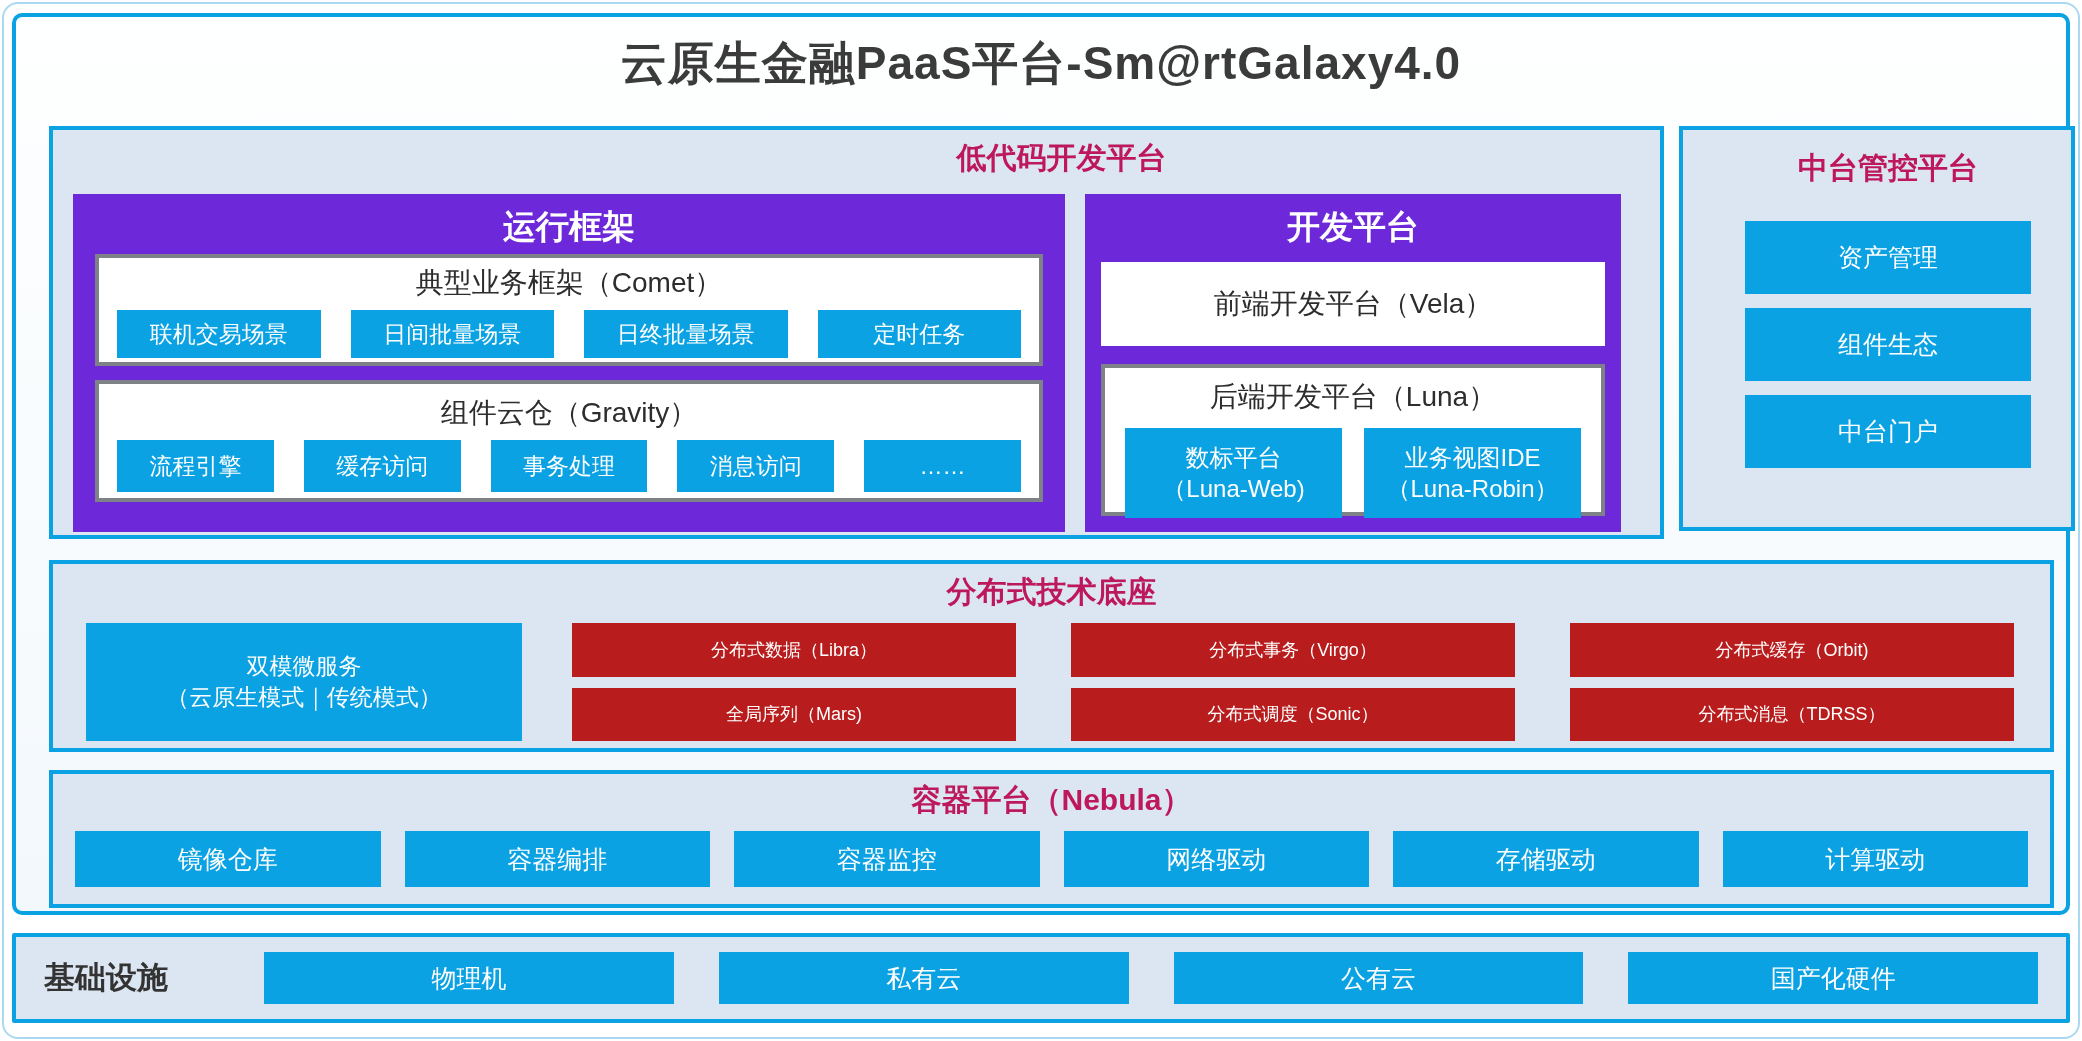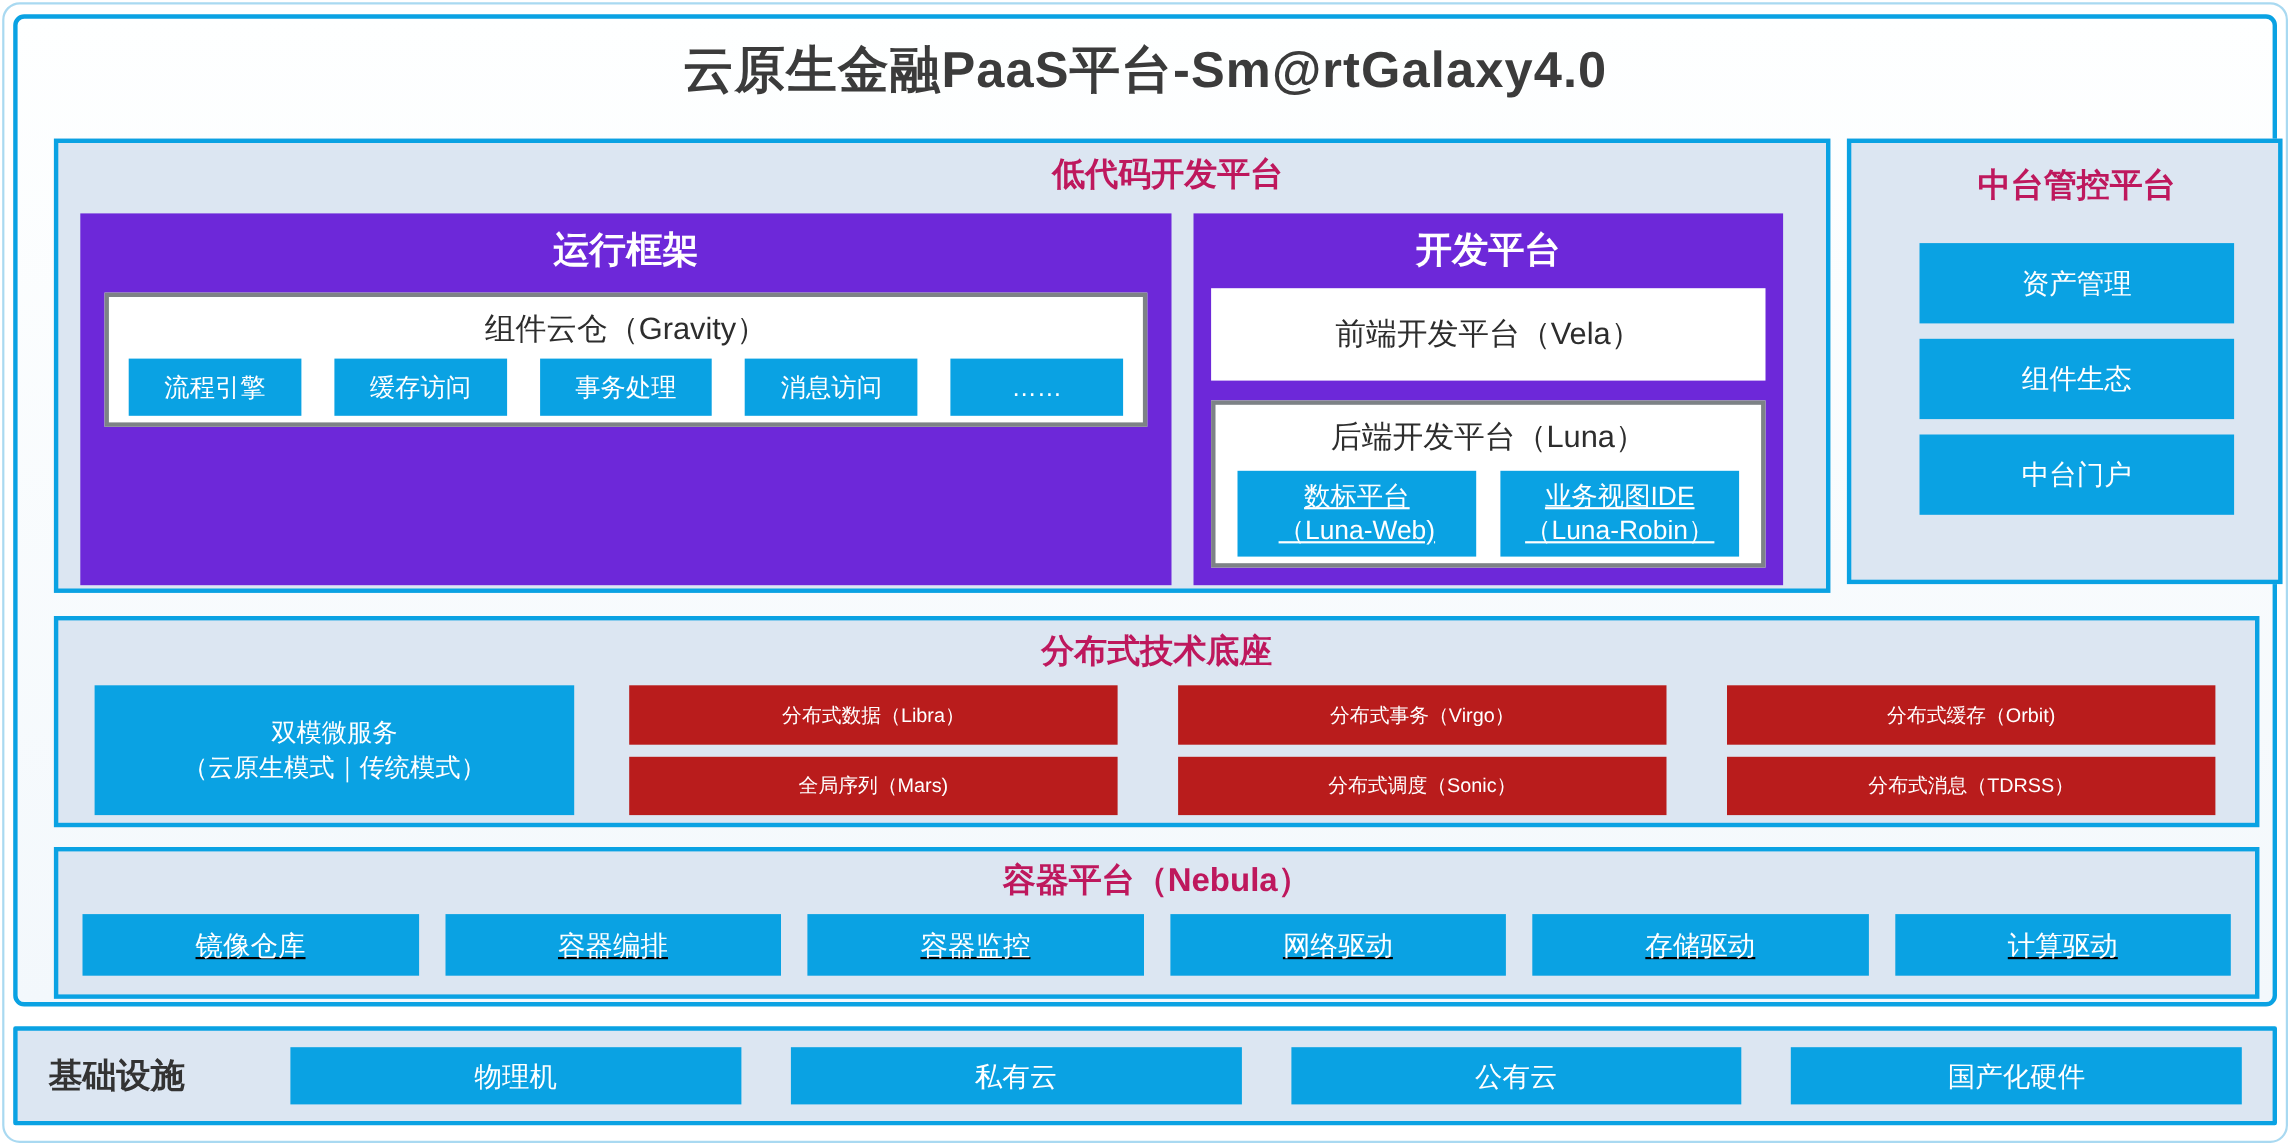--- a/index.html
+++ b/index.html
@@ -38,21 +38,21 @@
   .chip-row { display:flex; margin:8px 18px 0; gap:30px; }
   .chip { flex:1; background:#0AA2E3; color:#ffffff; display:flex; flex-direction:column;
     align-items:center; justify-content:center; font-size:23px; text-align:center; }
   .box-comet .chip { height:48px; }
   .box-gravity .chip { height:52px; }
 
   .box-vela { margin:10px 16px 0; height:84px; display:flex; align-items:center; justify-content:center; }
   .box-luna { margin:18px 16px 0; height:152px; }
   .box-luna .wb-title { margin-top:10px; }
   .luna-chips { display:flex; margin:12px 20px 0; gap:22px; }
-  .luna-chips .chip { height:78px; font-size:24px; line-height:1.3;text-decoration:underline; }
+  .luna-chips .chip { height:90px; font-size:24px; line-height:1.3; }
 
   
   .p-mid { left:1663px; top:109px; width:396px; height:405px;padding-left:22px; }
   .p-mid .panel-header { margin-top:18px; }
   .mid-buttons { margin-top:32px; display:flex; flex-direction:column; align-items:center; gap:14px; }
   .mid-btn { width:286px; height:73px; background:#0AA2E3; color:#ffffff; font-size:25px;
     display:flex; align-items:center; justify-content:center; }
 
   
   .p-dist { left:33px; top:543px; width:2005px; height:192px; }
@@ -61,21 +61,21 @@
   .dual-box { width:436px; background:#0AA2E3; color:#ffffff; display:flex; flex-direction:column;
     align-items:center; justify-content:center; font-size:23px; line-height:1.35; text-align:center; }
   .dist-grid { flex:1; display:grid; grid-template-columns:repeat(3,1fr);
     column-gap:55px; row-gap:11px; }
   .dist-cell { background:#b91c1c; color:#ffffff; font-size:18px;
     display:flex; align-items:center; justify-content:center; }
 
   
   .p-container { left:33px; top:753px; width:2005px; height:138px; }
   .p-container .panel-header { margin-top:6px; }
-  .cont-chips { display:flex; margin:10px 22px 0; gap:24px;text-decoration:underline; }
+  .cont-chips { display:flex; margin:10px 22px 0; gap:24px; }
   .cont-chips .chip { height:56px; font-size:25px; }
 
   
   .p-infra { position:absolute; left:12px; top:933px; width:2058px; height:90px;
     border:4px solid #0AA2E3; background:#DCE6F2; display:flex; align-items:center;
     padding:0 28px; border-radius:2px; }
   .infra-label { font-size:31px; font-weight:700; color:#333333; width:190px; }
   .infra-chips { flex:1; display:flex; gap:45px; margin-left:30px; }
   .infra-chips .chip { height:52px; font-size:25px; }
 </style>
@@ -86,20 +86,29 @@
   <div class="outer-frame"></div>
 
   <div class="main-container">
     <div class="diagram-title">云原生金融PaaS平台-Sm@rtGalaxy4.0</div>
 
     <div class="panel p-lowcode">
       <div class="panel-header">低代码开发平台</div>
 
       <div class="sec sec-runtime">
         <div class="sec-title">运行框架</div>
+        <div class="white-box gray-border box-comet">
+          <div class="wb-title">典型业务框架（Comet）</div>
+          <div class="chip-row">
+            <div class="chip">联机交易场景</div>
+            <div class="chip">日间批量场景</div>
+            <div class="chip">日终批量场景</div>
+            <div class="chip">定时任务</div>
+          </div>
+        </div>
         <div class="white-box gray-border box-gravity">
           <div class="wb-title">组件云仓（Gravity）</div>
           <div class="chip-row">
             <div class="chip">流程引擎</div>
             <div class="chip">缓存访问</div>
             <div class="chip">事务处理</div>
             <div class="chip">消息访问</div>
             <div class="chip">……</div>
           </div>
         </div>

